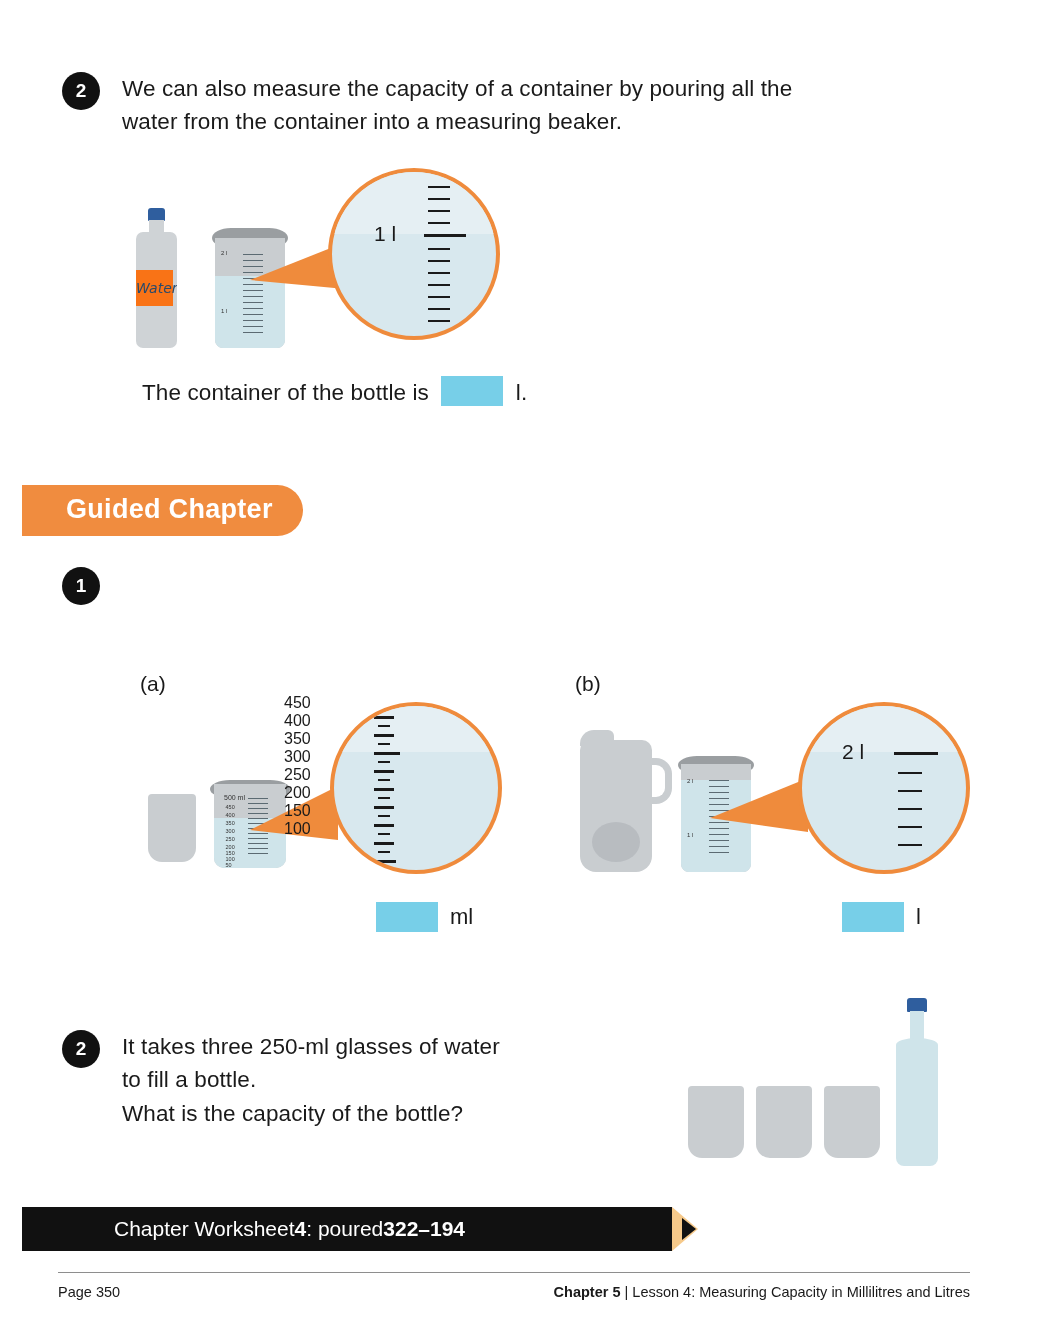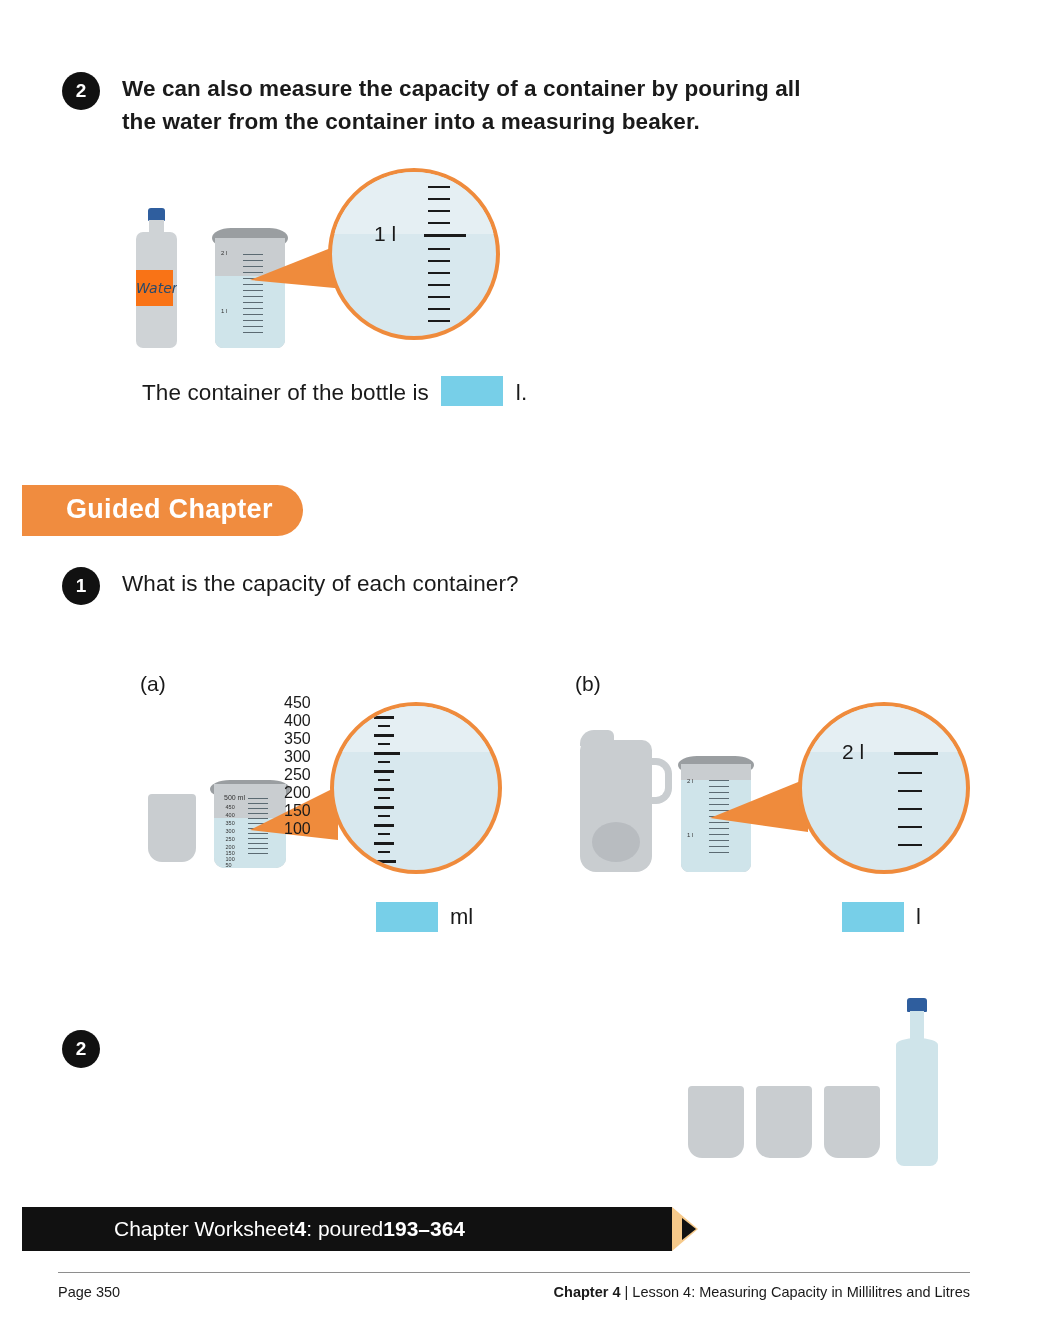--- a/index.html
+++ b/index.html
@@ -150,21 +150,21 @@
   
   #footer-rule { position: absolute; left: 58px; top: 1272px; width: 912px; height: 1px; background: #8e8e8e; }
   #footer { position: absolute; left: 58px; top: 1284px; width: 912px; display: flex; justify-content: space-between; font-size: 14.5px; color: #1a1a1a; }
   #footer .right b { font-weight: bold; }
 </style>
 </head>
 <body>
 
 <div id="item2-top">
   <div class="num-badge">2</div>
-  <div class="q-text" style="max-width:700px;font-weight:bold;">We can also measure the capacity of a container by pouring all the water from the container into a measuring beaker.</div>
+  <div class="q-text" style="max-width:700px;">We can also measure the capacity of a container by pouring all the water from the container into a measuring beaker.</div>
 </div>
 
 <div id="fig-top">
 
   <div class="bottle" style="left:12px; top:48px; width:48px; height:140px;">
     <div class="cap" style="position:absolute; left:16px; top:0; width:17px; height:13px;"></div>
     <div class="neck" style="position:absolute; left:17px; top:12px; width:15px; height:14px;"></div>
     <div class="body" style="position:absolute; left:4px; top:24px; width:41px; height:116px;">
       <div class="label" style="top:38px; height:36px;">
         <div class="txt" style="font-size:14px; line-height:36px;">Water</div>
@@ -223,21 +223,20 @@
   <span class="q-text">The container of the bottle is</span>
   <span class="answer-box" style="margin:0 8px;"></span>
   <span class="q-text">l.</span>
 </div>
 
 <div id="gp-banner">Guided Chapter</div>
 
 <div id="gp1">
   <div class="num-badge">1</div>
   <div>
-    <div class="q-text">What is the capacity of each container?</div>
   </div>
 </div>
 
 <div id="label-a" class="q-text">(a)</div>
 <div id="label-b" class="q-text">(b)</div>
 
 <div style="position:absolute; left:140px; top:690px; width:400px; height:200px;">
 
   <div class="glass" style="left:8px; top:104px; width:48px; height:68px;"></div>
 
@@ -364,43 +363,48 @@
   <span class="answer-box"></span>
   <span class="unit">ml</span>
 </div>
 <div id="ans-b">
   <span class="answer-box"></span>
   <span class="unit">l</span>
 </div>
 
 <div id="gp2">
   <div class="num-badge">2</div>
+  <div>
+    <div class="q-text">It takes three 250-ml glasses of water</div>
+    <div class="q-text">to fill a bottle.</div>
+    <div class="q-text">What is the capacity of the bottle?</div>
+  </div>
 </div>
 
 <div id="fig-gp2">
   <div class="glass" style="left:4px;  top:96px; width:56px; height:72px;"></div>
   <div class="glass" style="left:72px; top:96px; width:56px; height:72px;"></div>
   <div class="glass" style="left:140px;top:96px; width:56px; height:72px;"></div>
 
   <div class="bottle" style="left:204px; top:8px; width:58px; height:162px;">
     <div class="cap" style="position:absolute; left:19px; top:0; width:20px; height:14px; background:#2f5e9e;"></div>
     <div style="position:absolute; left:22px; top:13px; width:14px; height:32px; background:#cfe4ea;"></div>
     <div style="position:absolute; left:8px; top:40px; width:42px; height:14px; background:#cfe4ea; border-radius:50% 50% 0 0;"></div>
     <div style="position:absolute; left:8px; top:50px; width:42px; height:118px; background:#cfe4ea; border-radius:4px 4px 8px 8px;"></div>
   </div>
 </div>
 
 <div id="ws-bar">
   <span>Chapter Worksheet </span>
   <b>4</b>
   <span>: poured </span>
-  <b>193–364</b>
+  <b>322–194</b>
 </div>
 <div id="ws-tip"></div>
 <div id="ws-tip2"></div>
 
 <div id="footer-rule"></div>
 <div id="footer">
   <div>Page 350</div>
   <div class="right">
-    <b>Chapter 4</b><span> | </span><span>Lesson 4: Measuring Capacity in Millilitres and Litres</span>
+    <b>Chapter 5</b><span> | </span><span>Lesson 4: Measuring Capacity in Millilitres and Litres</span>
   </div>
 </div>
 
 </body></html>

